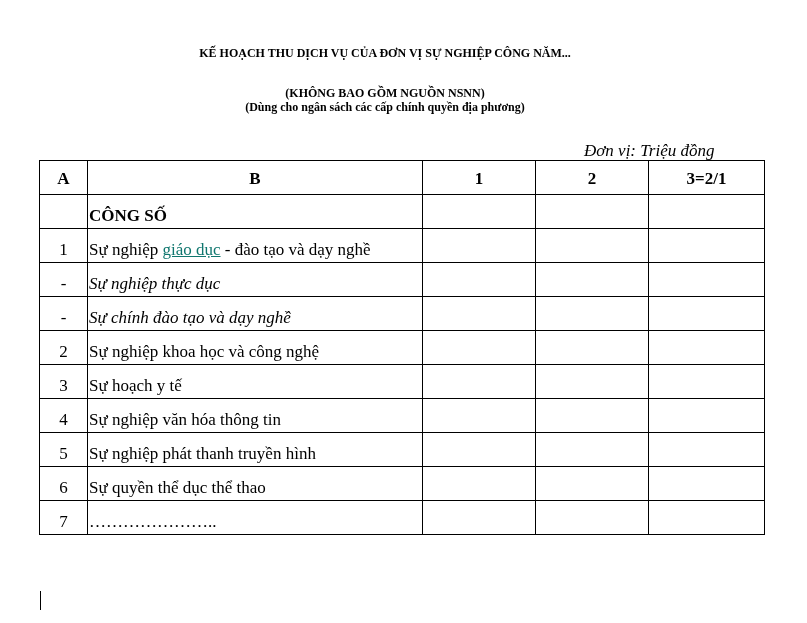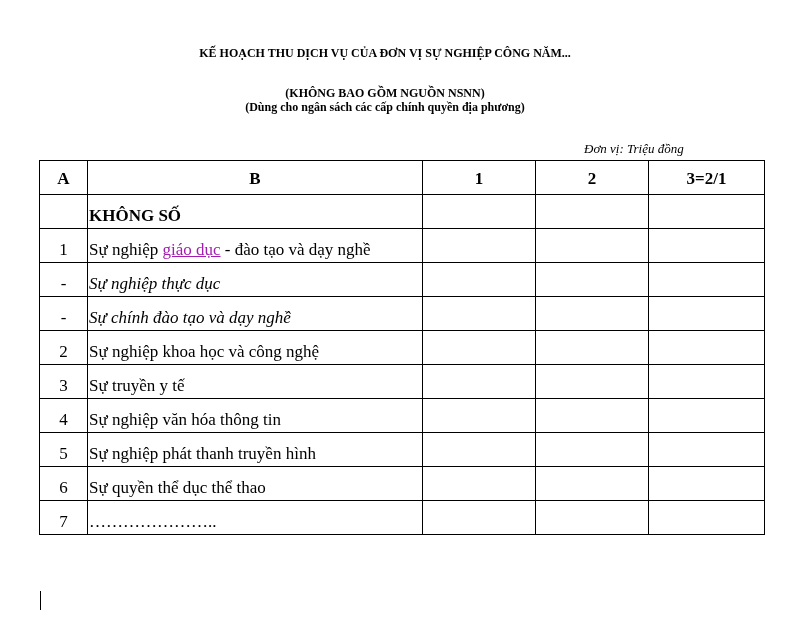--- a/index.html
+++ b/index.html
@@ -2,32 +2,32 @@
 <html><head>
 <meta charset="utf-8">
 <style>
   html, body { margin: 0; padding: 0; background: #ffffff; }
   body { width: 807px; height: 623px; position: relative; overflow: hidden;
          font-family: "Liberation Serif", "DejaVu Serif", serif; color: #000; }
   .title { position: absolute; left: 0; width: 770px; text-align: center; font-weight: bold; font-size: 12px; }
   .t1 { top: 46px; }
   .t2 { top: 86px; }
   .t3 { top: 100px; }
-  .unit { position: absolute; top: 141px; left: 584px; font-style: italic; font-size: 13px; }
+  .unit { position: absolute; top: 141px; left: 584px; font-style: italic; font-size: 17px; }
   table { position: absolute; left: 39px; top: 160px; border-collapse: collapse; table-layout: fixed; }
   td, th { border: 1px solid #000; padding: 0; font-size: 17px; }
   th { font-weight: bold; text-align: center; vertical-align: middle; line-height: 21px; }
   .hdr th { height: 53px; }
   .idx th { height: 31px; padding-top: 2px; }
   td { height: 31px; vertical-align: bottom; padding-bottom: 2px; }
   td.stt { text-align: center; }
   td.content { padding-left: 1px; white-space: nowrap; }
   .bold { font-weight: bold; }
   .italic { font-style: italic; }
-  a.link { color: #a21caf; text-decoration: underline; margin-top: 13px; }
+  a.link { color: #0f766e; text-decoration: underline; margin-top: 13px; }
   .cursor { position: absolute; left: 40px; top: 591px; width: 1px; height: 19px; background: #000; }
 </style>
 </head>
 <body>
 
 <div class="title t1">KẾ HOẠCH THU DỊCH VỤ CỦA ĐƠN VỊ SỰ NGHIỆP CÔNG NĂM...</div>
 <div class="title t2">(KHÔNG BAO GỒM NGUỒN NSNN)</div>
 <div class="title t3">(Dùng cho ngân sách các cấp chính quyền địa phương)</div>
 <div class="unit">Đơn vị: Triệu đồng</div>
 
@@ -42,21 +42,21 @@
   <tbody>
   <tr class="idx">
     <th>A</th>
     <th>B</th>
     <th>1</th>
     <th>2</th>
     <th>3=2/1</th>
   </tr>
   <tr>
     <td class="stt"></td>
-    <td class="content bold">KHÔNG SỐ</td>
+    <td class="content bold">CÔNG SỐ</td>
     <td></td>
     <td></td>
     <td></td>
   </tr>
   <tr>
     <td class="stt">1</td>
     <td class="content"><span>Sự nghiệp </span><a class="link">giáo dục</a><span> - đào tạo và dạy nghề</span></td>
     <td></td>
     <td></td>
     <td></td>
@@ -77,21 +77,21 @@
   </tr>
   <tr>
     <td class="stt">2</td>
     <td class="content">Sự nghiệp khoa học và công nghệ</td>
     <td></td>
     <td></td>
     <td></td>
   </tr>
   <tr>
     <td class="stt">3</td>
-    <td class="content">Sự truyền y tế</td>
+    <td class="content">Sự hoạch y tế</td>
     <td></td>
     <td></td>
     <td></td>
   </tr>
   <tr>
     <td class="stt">4</td>
     <td class="content">Sự nghiệp văn hóa thông tin</td>
     <td></td>
     <td></td>
     <td></td>

